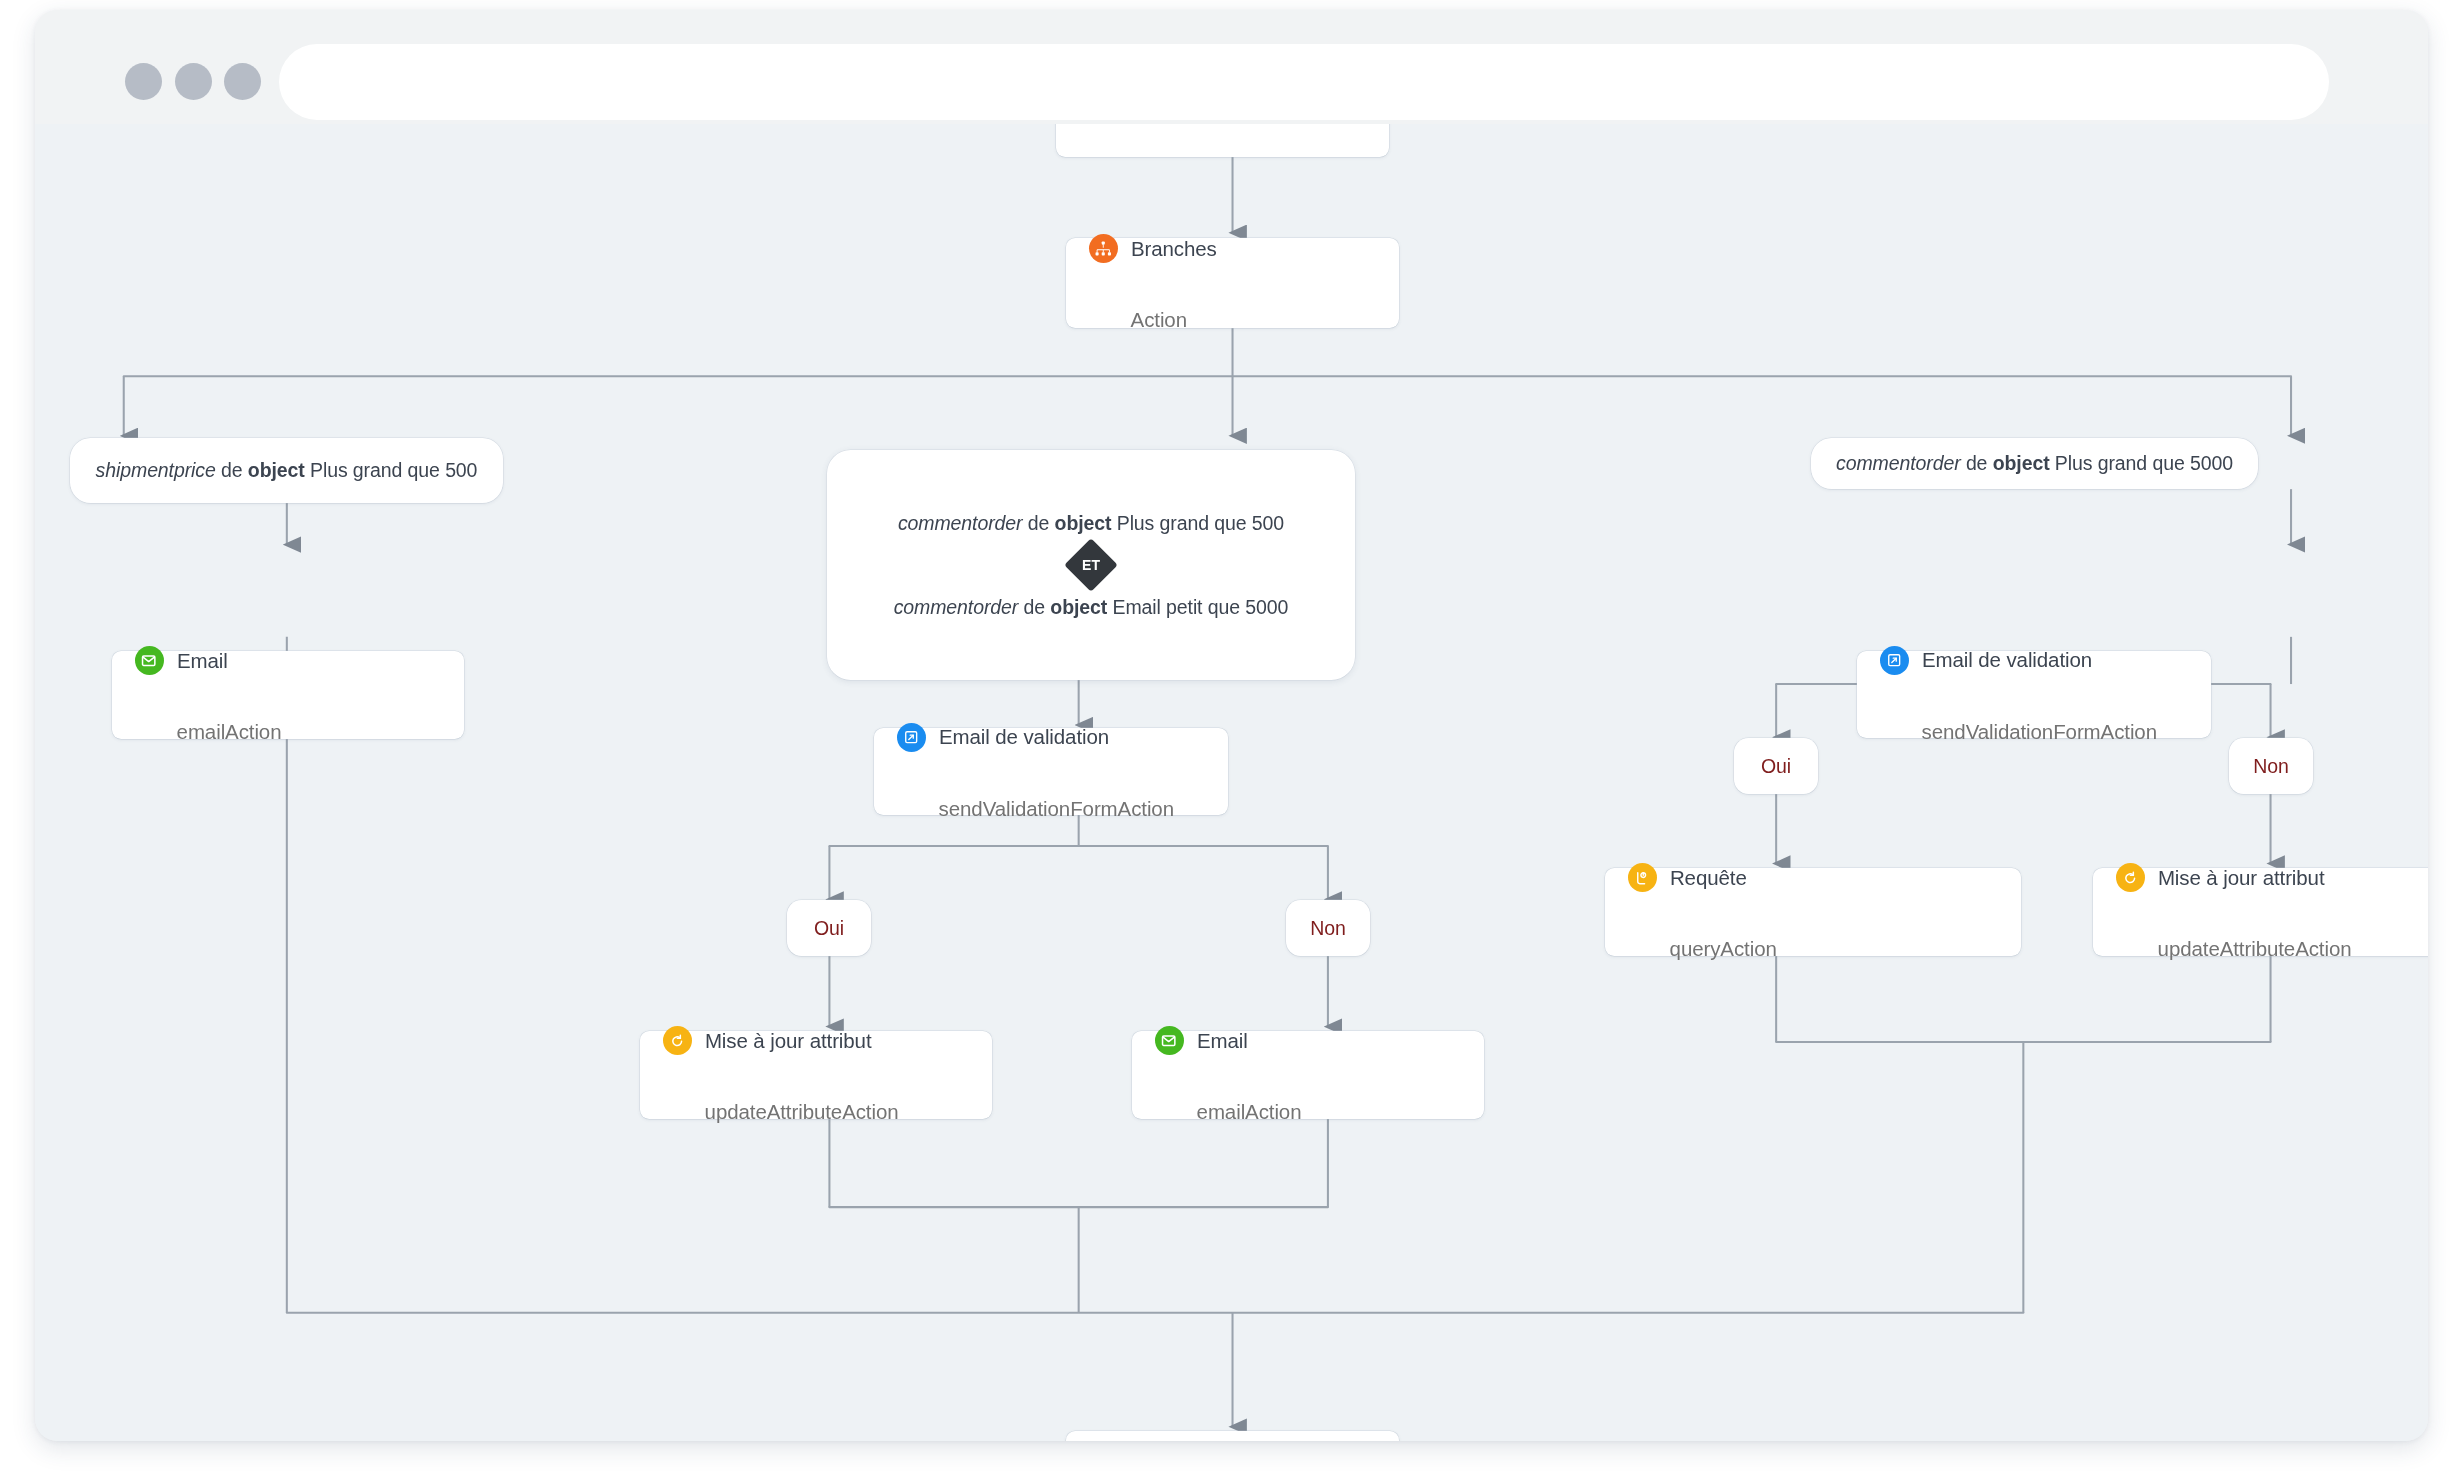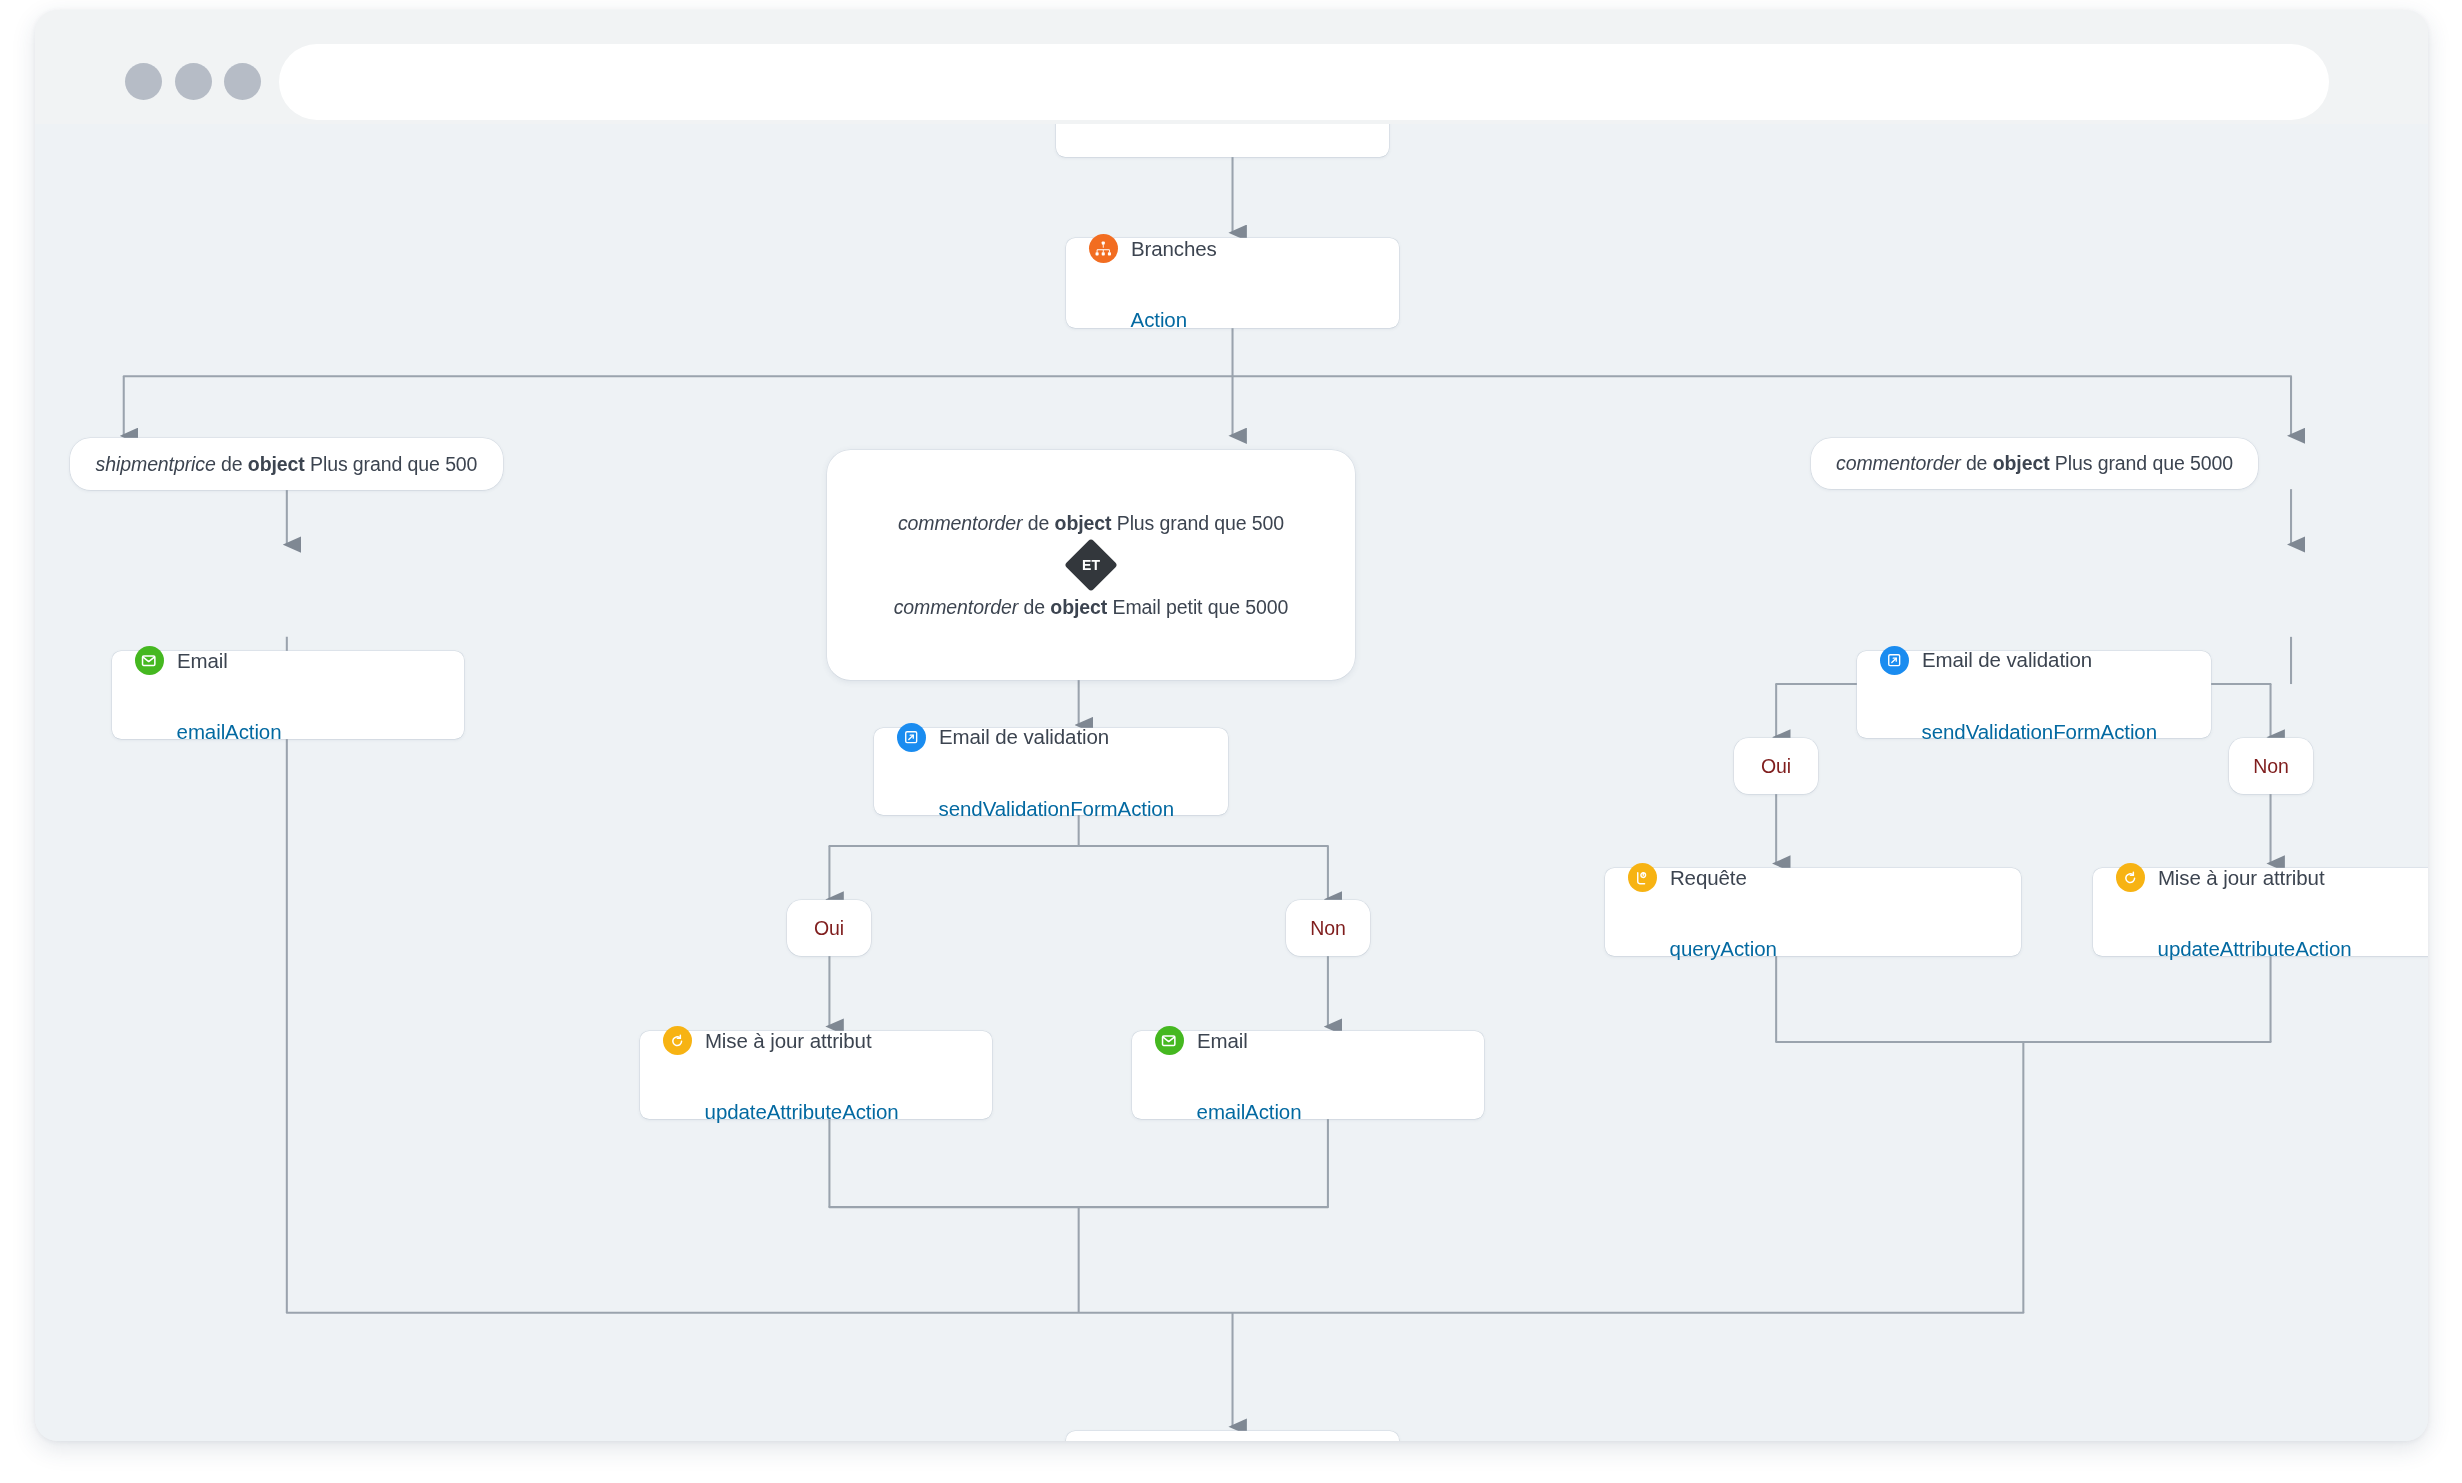--- a/index.html
+++ b/index.html
@@ -86,21 +86,21 @@
     height: 38px;
   }
   .node-title {
     font-size: 20.5px;
     color: #3c4450;
     white-space: nowrap;
     letter-spacing: -0.1px;
   }
   .node-sub {
     font-size: 20.5px;
-    color: #0369a1;
+    color: #737373;
     white-space: nowrap;
     padding-left: 42px;
     height: 34px;
     display: flex;
     align-items: center;
     letter-spacing: -0.1px;
   }
 
   .nicon {
     width: 29px; height: 29px;
@@ -272,21 +272,21 @@
             <rect x="18" y="16" width="4" height="4" rx="1"></rect>
             <path d="M11.4 6h1.2v4h-1.2zM4 12h16v1.2H4z"></path>
             <path d="M3.4 12.6h1.2V16H3.4zM11.4 12.6h1.2V16h-1.2zM19.4 12.6h1.2V16h-1.2z"></path>
           </svg>
         </span>
         <span class="node-title">Branches</span>
       </div>
       <div class="node-sub">Action</div>
     </div>
 
-    <div class="pill" id="pill-left" style="left:35px; top:314px; width:433px; height:52px;text-align:center;">
+    <div class="pill" id="pill-left" style="left:35px; top:314px; width:433px; height:65px;text-align:center;">
       <span class="fld">shipmentprice</span>&nbsp;<span>de</span>&nbsp;<span class="obj">object</span>&nbsp;<span>Plus grand que</span>&nbsp;<span>500</span>
     </div>
 
     <div class="node" id="node-email-left" style="left:77px; top:527px; width:352px; height:88px;">
       <div class="node-row">
         <span class="nicon ic-green">
           <svg width="17.4" height="17.4" viewBox="0 0 24 24" fill="none" stroke="#fff" stroke-width="2.1" stroke-linecap="round" stroke-linejoin="round">
             <rect x="3.5" y="5.5" width="17" height="13" rx="1.6"></rect>
             <path d="M4.2 7 12 13.2 19.8 7"></path>
           </svg>

